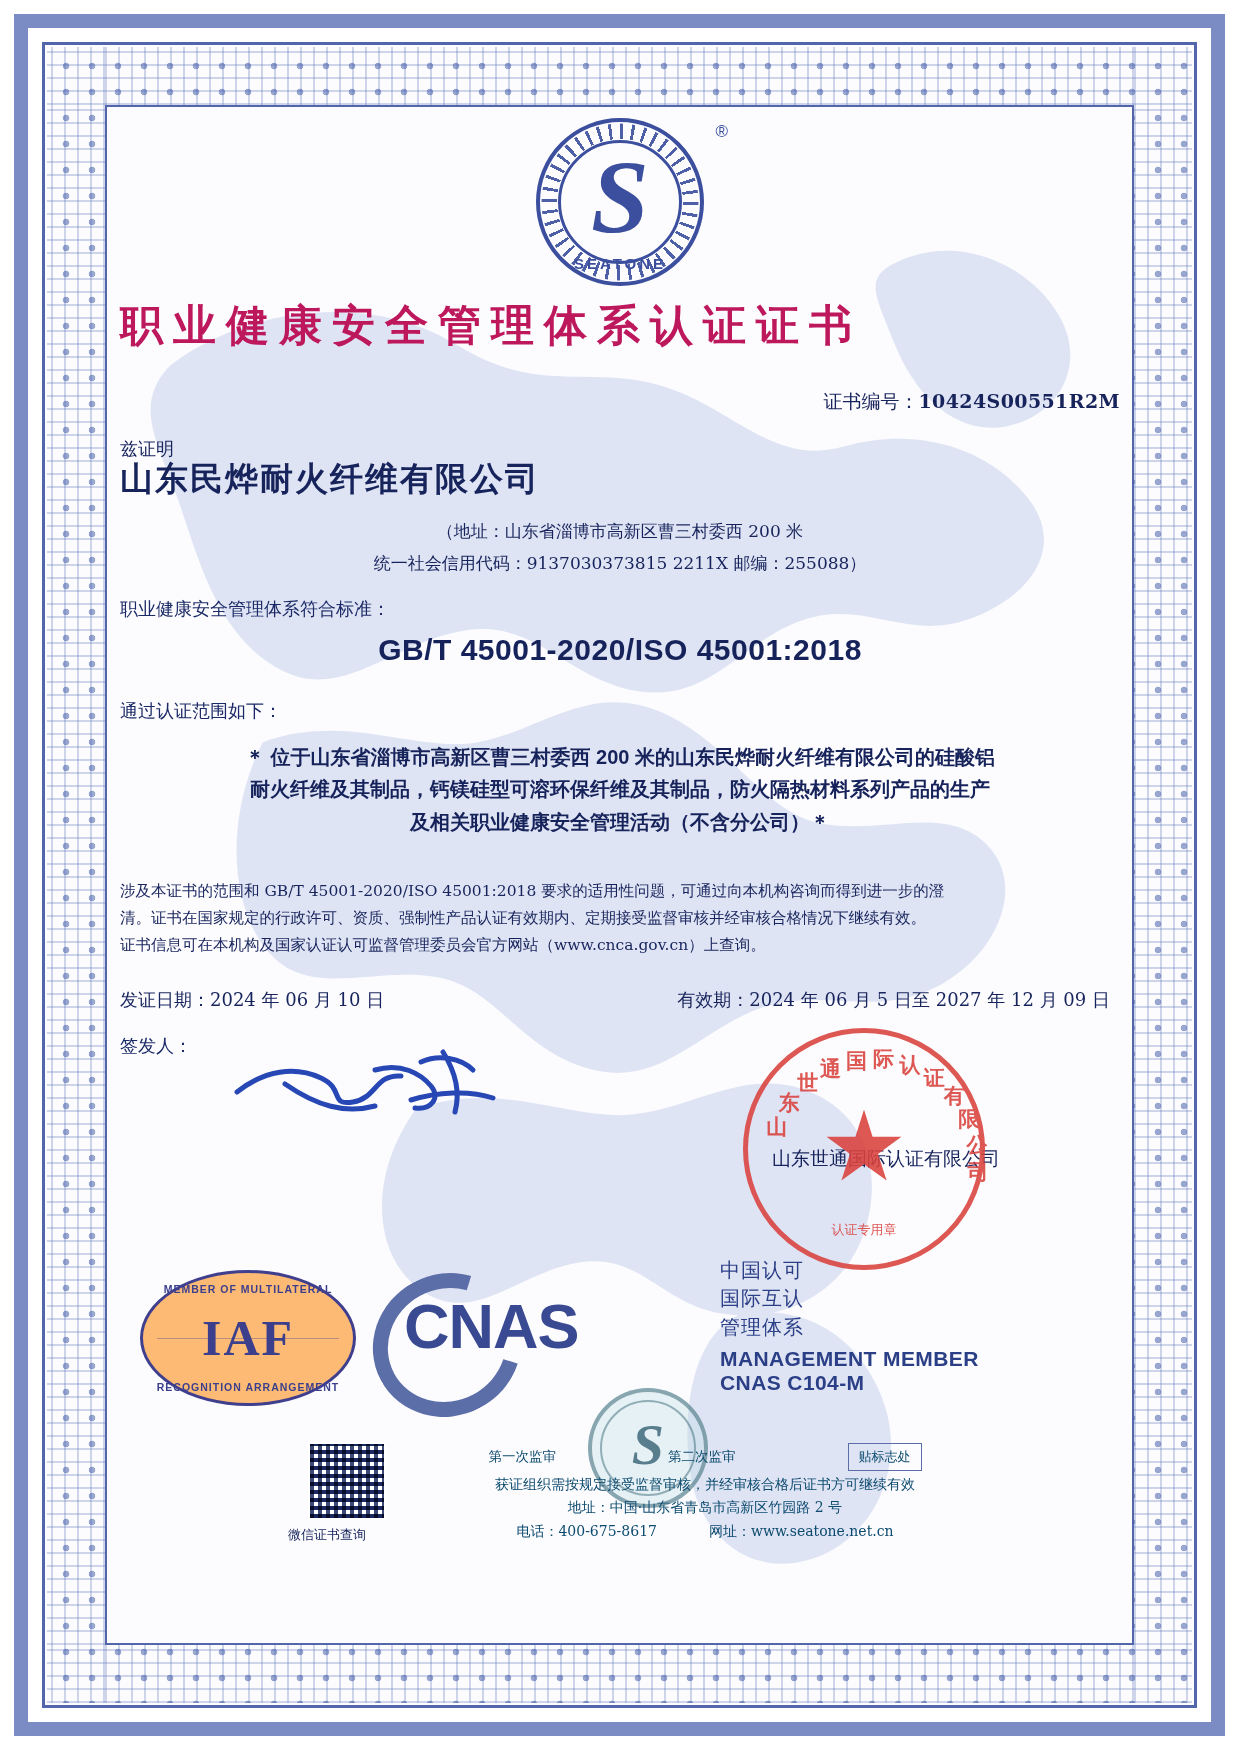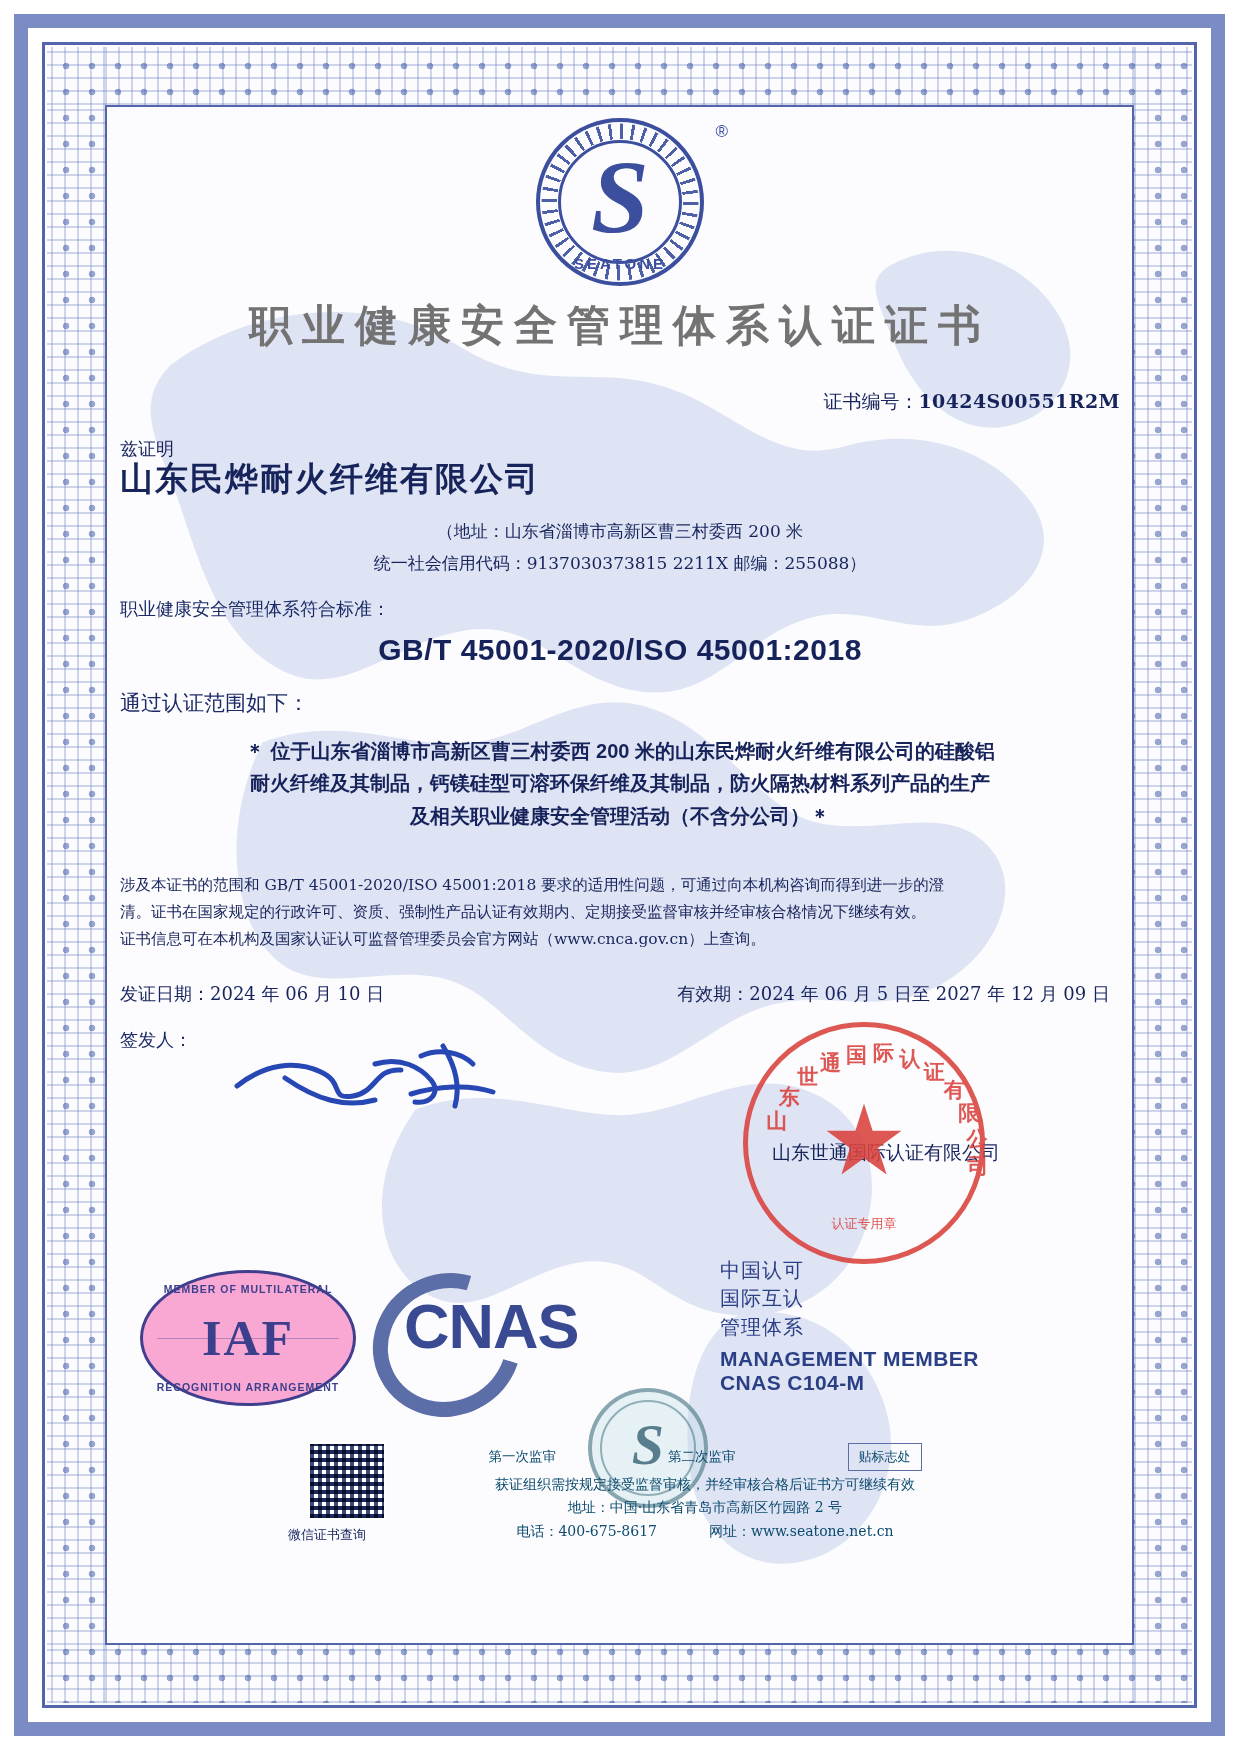--- a/index.html
+++ b/index.html
@@ -152,26 +152,25 @@
   .logo .reg {
     position: absolute;
     right: -24px;
     top: 4px;
     font-size: 17px;
     color: #3b4f9e;
   }
 
   
   .cert-title {
-    text-align: center;
     font-family: "DejaVu Serif", serif;
     font-size: 43px;
     font-weight: 700;
     letter-spacing: 10px;
-    color: #737373;
+    color: #be185d;
     margin: 4px 0 0;
     white-space: nowrap;
   }
 
   .cert-no {
     text-align: right;
     margin-top: 34px;
     font-size: 19px;
     font-family: "DejaVu Serif", serif;
     color: #17245c;
@@ -213,22 +212,22 @@
   .standard {
     text-align: center;
     font-size: 30px;
     font-weight: 600;
     margin-top: 12px;
     letter-spacing: .5px;
     color: #16225a;
   }
 
   .lbl-scope {
-    margin-top: 22px;
-    font-size: 21px;
+    margin-top: 32px;
+    font-size: 18px;
     font-family: Liberation Serif, serif;
   }
 
   .scope {
     margin: 18px 28px 0 28px;
     text-align: center;
     font-size: 20px;
     line-height: 1.62;
     font-weight: 600;
     color: #16225a;
@@ -333,21 +332,21 @@
   }
 
   .iaf {
     position: absolute;
     left: 20px;
     top: 18px;
     width: 210px;
     height: 130px;
     border-radius: 50%;
     border: 3px solid #3f3f8e;
-    background: #f9a8d4;
+    background: #fdba74;
     color: #3b3f8c;
   }
   .iaf .iaf-main {
     position: absolute;
     left: 0; right: 0; top: 50%;
     transform: translateY(-50%);
     text-align: center;
     font-size: 50px;
     font-weight: 700;
     letter-spacing: 2px;

